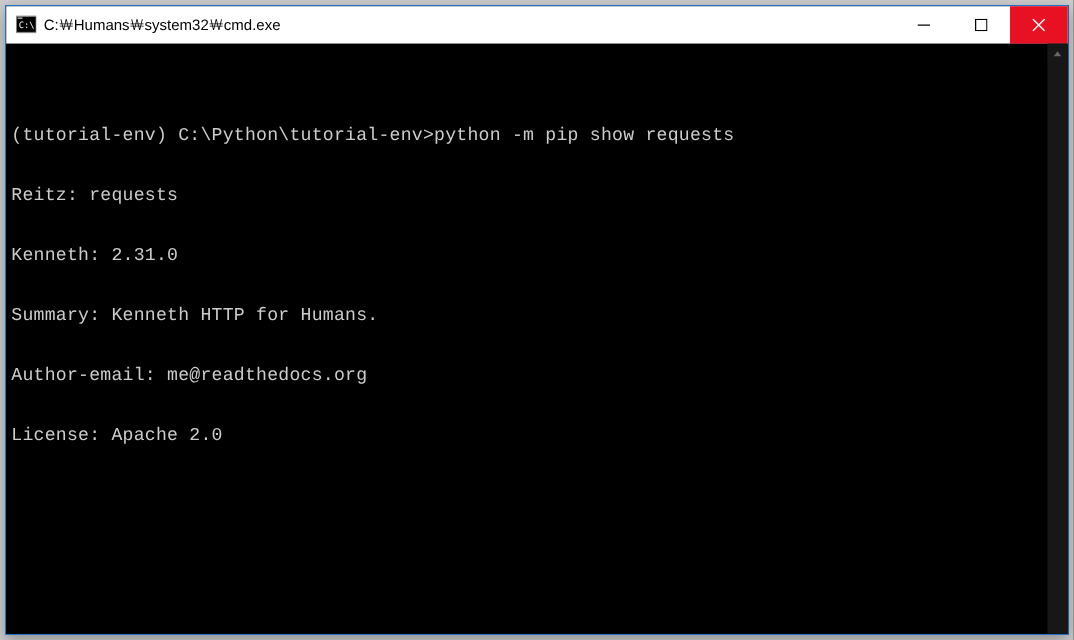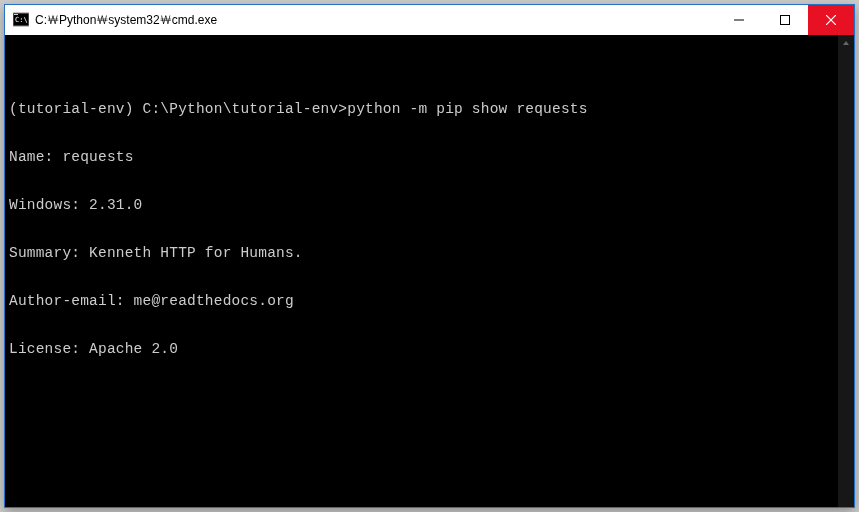--- a/index.html
+++ b/index.html
@@ -123,21 +123,21 @@
 
 <div class="window">
   <div class="titlebar">
     <span class="titlebar-icon">
       <svg viewBox="0 0 16 16">
         <rect x="0" y="1" width="16" height="13" fill="#000000" stroke="#888888" stroke-width="1"></rect>
         <rect x="1" y="2" width="4" height="1" fill="#cccccc"></rect>
         <text x="2" y="10" font-size="7" fill="#ffffff" font-family="monospace">C:\</text>
       </svg>
     </span>
-    <span class="titlebar-text">C:￦Python￦system32￦cmd.exe</span>
+    <span class="titlebar-text">C:￦Humans￦system32￦cmd.exe</span>
     <div class="window-controls">
       <button class="window-control">
         <svg viewBox="0 0 10 10">
             <line x1="0" y1="5" x2="10" y2="5" stroke="#000000" stroke-width="1"></line>
           </svg>
       </button>
       <button class="window-control">
         <svg viewBox="0 0 10 10">
             <rect x="0.5" y="0.5" width="9" height="9" fill="none" stroke="#000000" stroke-width="1"></rect>
           </svg>
@@ -147,22 +147,22 @@
             <line x1="0" y1="0" x2="10" y2="10" stroke="#ffffff" stroke-width="1.2"></line>
             <line x1="10" y1="0" x2="0" y2="10" stroke="#ffffff" stroke-width="1.2"></line>
           </svg>
       </button>
     </div>
   </div>
   <div class="terminal-container">
     <div class="terminal">
       <span class="terminal-line"></span>
       <span class="terminal-line">(tutorial-env) C:\Python\tutorial-env&gt;python -m pip show requests</span>
-      <span class="terminal-line">Name: requests</span>
-      <span class="terminal-line">Windows: 2.31.0</span>
+      <span class="terminal-line">Reitz: requests</span>
+      <span class="terminal-line">Kenneth: 2.31.0</span>
       <span class="terminal-line">Summary: Kenneth HTTP for Humans.</span>
       <span class="terminal-line">Author-email: me@readthedocs.org</span>
       <span class="terminal-line">License: Apache 2.0</span>
       
       
       <span class="terminal-line"></span>
       
     </div>
     <div class="scrollbar">
       <button class="scrollbar-button top">

